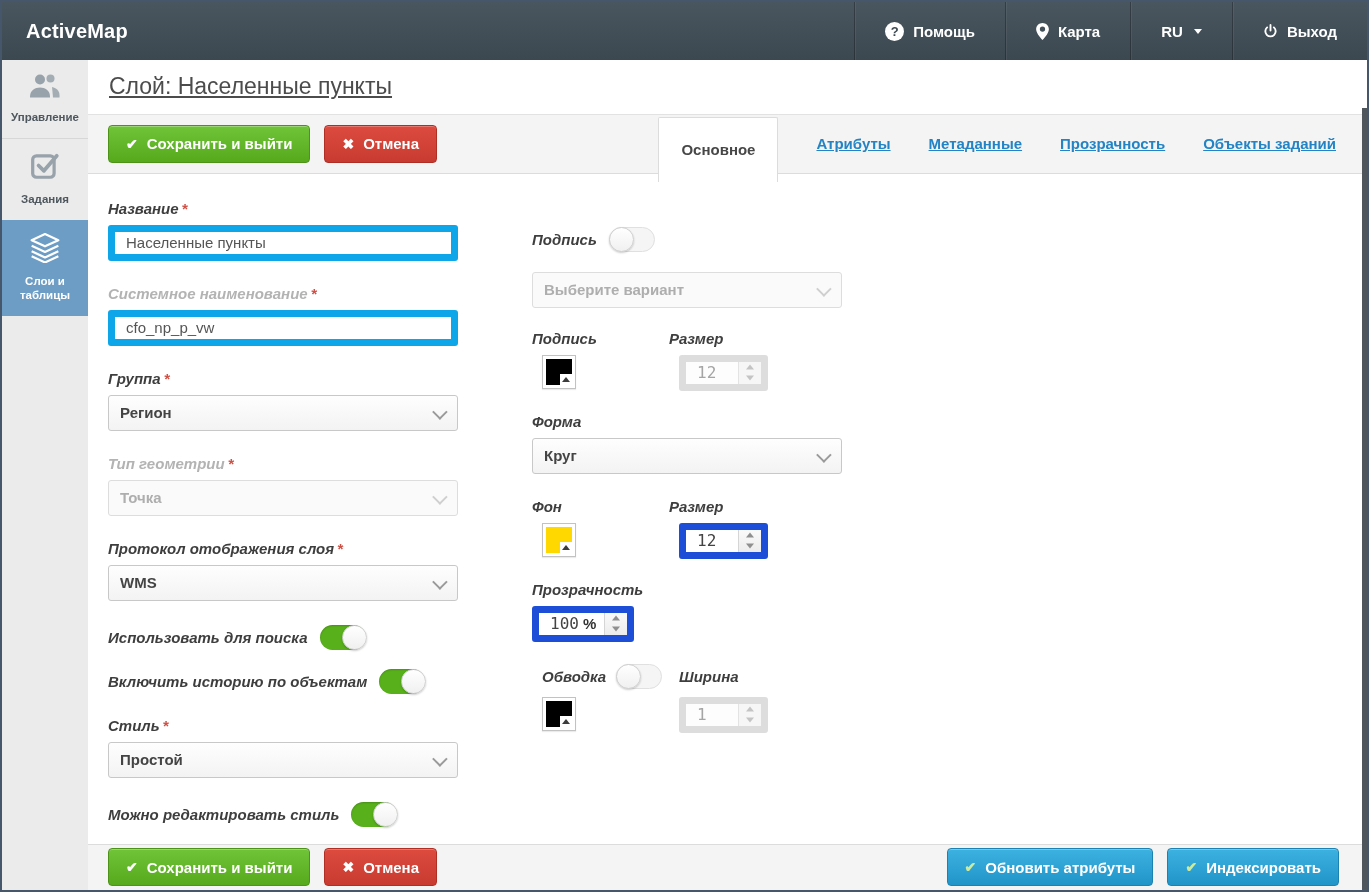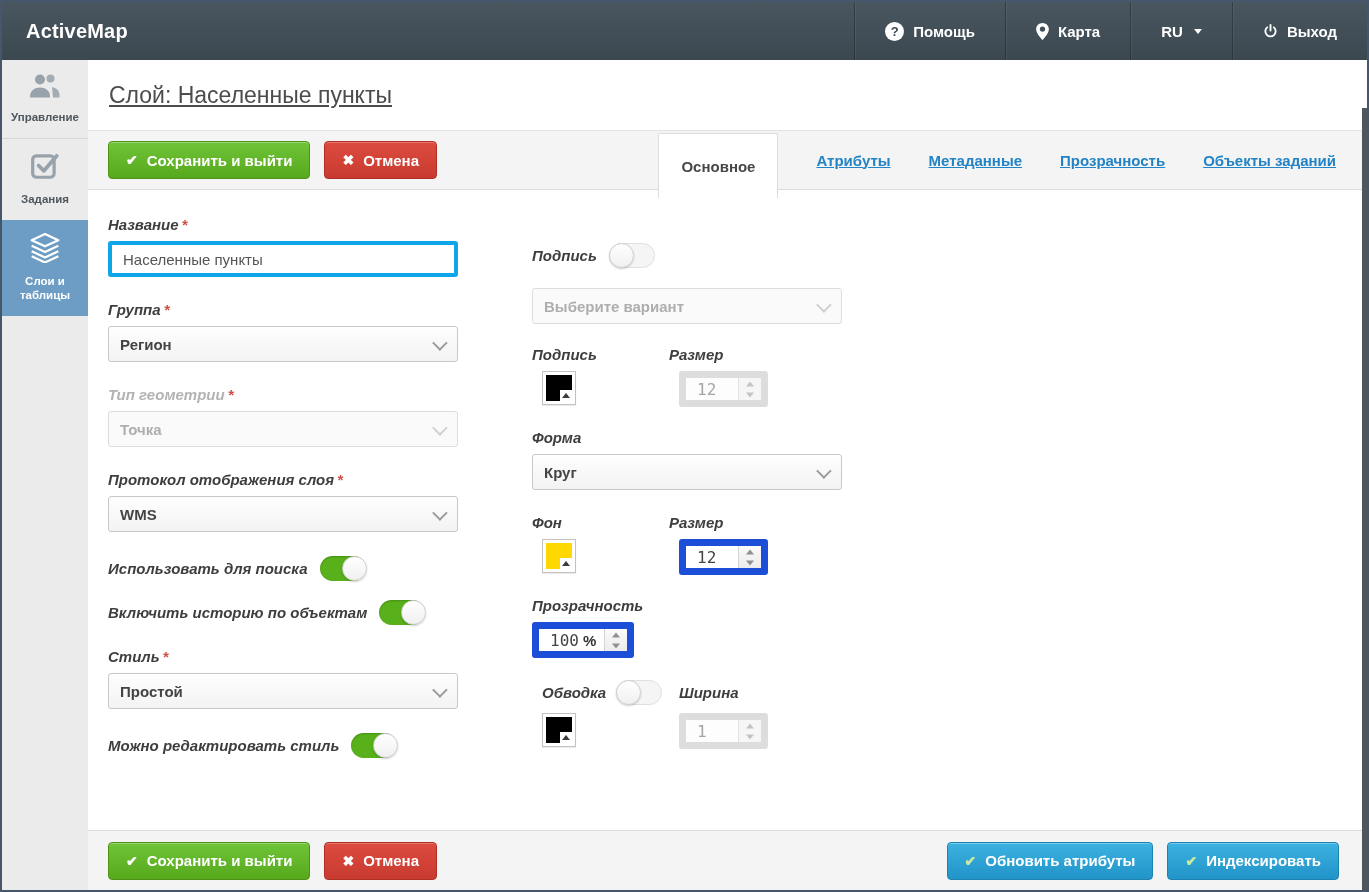--- a/index.html
+++ b/index.html
@@ -106,21 +106,21 @@
 
   .content { flex: 1; display: flex; padding: 26px 0 0 20px; background: #fff; position: relative; z-index: 1; }
   .col-left { width: 350px; flex-shrink: 0; }
   .col-right { width: 310px; margin-left: 74px; padding-top: 27px; }
 
   .flabel { display: block; font-size: 15px; font-weight: bold; color: #3e3e3e; margin-bottom: 8px; font-style: italic; }
   .flabel.dim { color: #b3b3b3; }
   .req { color: #cf5146; margin-left: 3px; }
 
   .tinput {
-    width: 100%; height: 36px; border: 4px solid #0ea5e9; border-radius: 3px;
+    width: 100%; height: 36px; border: 7px solid #0ea5e9; border-radius: 3px;
     padding: 0 11px; font-size: 15px; color: #555;
     font-family: "Liberation Sans", sans-serif; background: #fff; outline: none;
   }
   .field { margin-bottom: 24px; }
 
   .select {
     width: 100%; height: 36px; border: 1px solid #c8c8c8; border-radius: 3px;
     background: linear-gradient(#fefefe, #f3f3f3);
     display: flex; align-items: center; padding: 0 30px 0 11px;
     font-size: 15px; font-weight: bold; color: #444; cursor: pointer;
@@ -299,20 +299,24 @@
       </div>
 
       <div class="content">
 
         <div class="col-left">
           <div class="field">
             <label class="flabel"><span>Название</span><span class="req">*</span></label>
             <input class="tinput" value="Населенные пункты" style="">
           </div>
           <div class="field">
+            <label class="flabel dim"><span>Системное наименование</span><span class="req">*</span></label>
+            <input class="tinput" value="cfo_np_p_vw" style="">
+          </div>
+          <div class="field">
             <label class="flabel"><span>Группа</span><span class="req">*</span></label>
             <div class="select">
                 <span>Регион</span>
               </div>
           </div>
           <div class="field">
             <label class="flabel dim"><span>Тип геометрии</span><span class="req">*</span></label>
             <div class="select disabled">
                 <span>Точка</span>
               </div>

